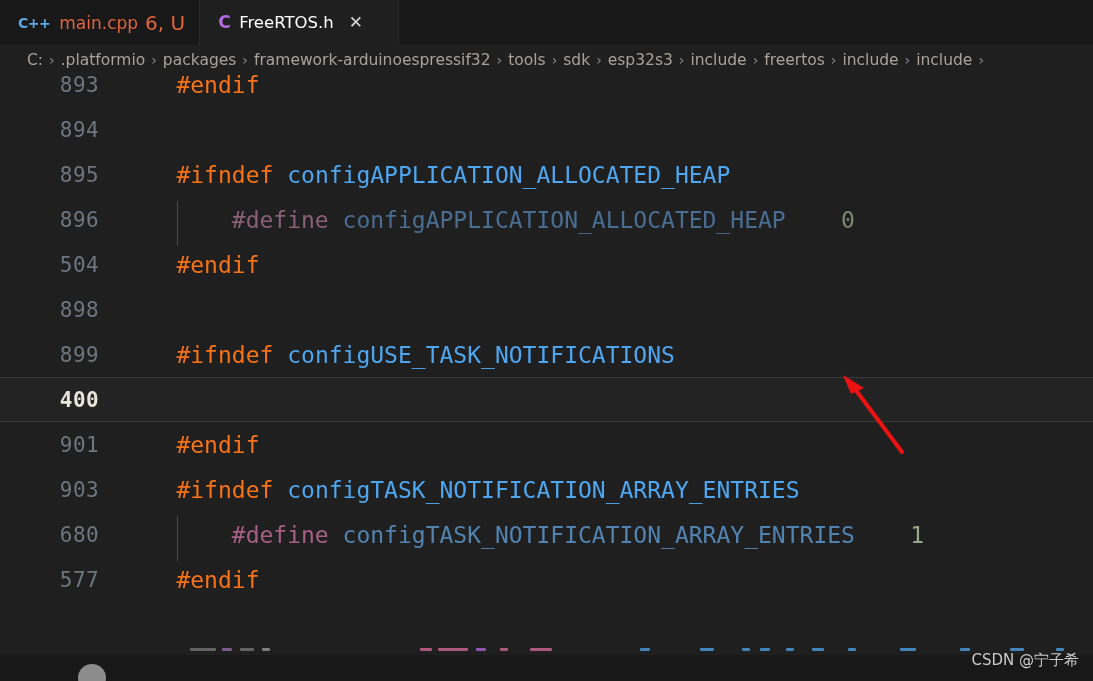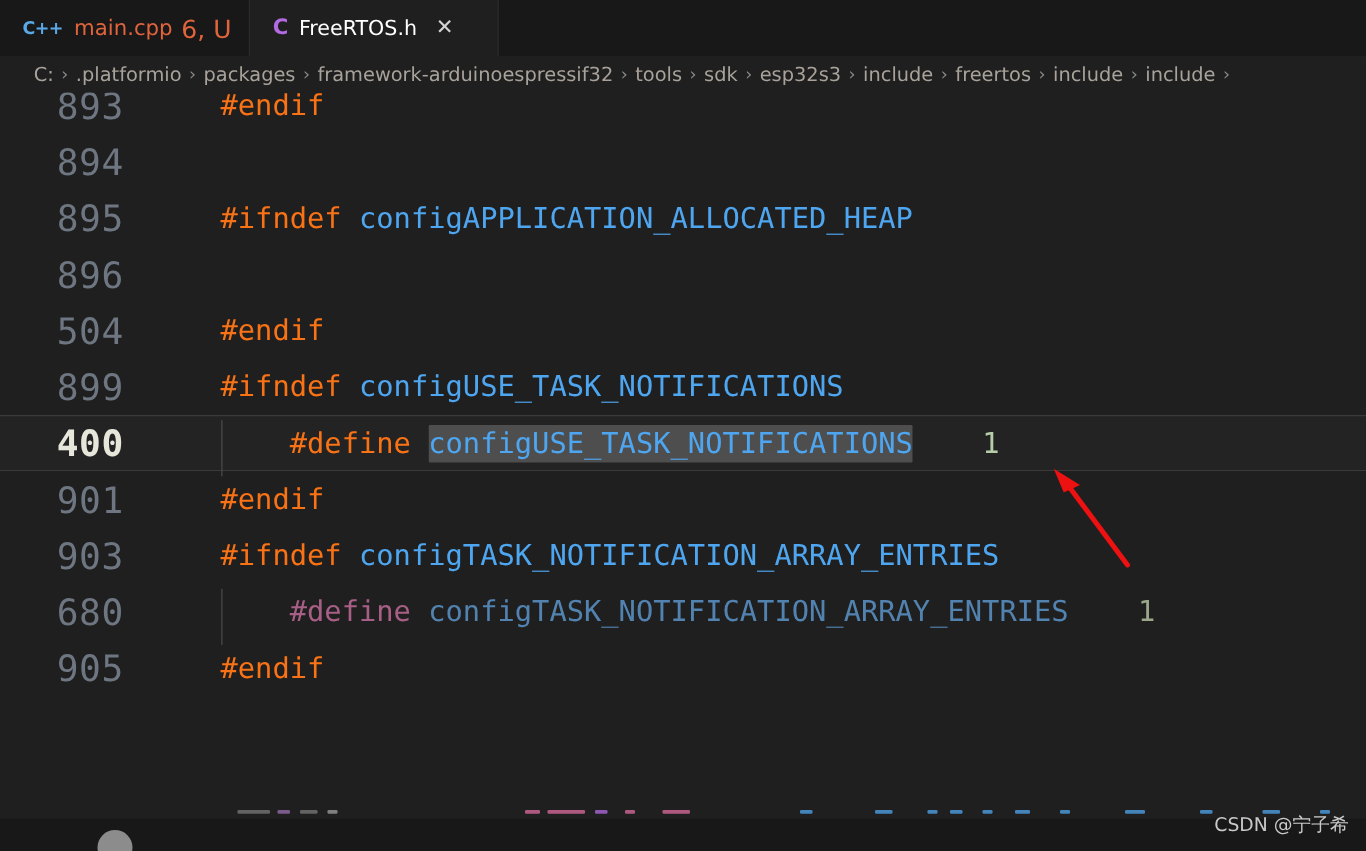--- a/index.html
+++ b/index.html
@@ -139,21 +139,21 @@
   .line.current {
     background: #232323;
     box-shadow: inset 0 1px 0 #3a3a3a, inset 0 -1px 0 #3a3a3a;
   }
   .ln {
     width: 121px;
     text-align: right;
     padding-right: 22px;
     box-sizing: border-box;
     color: #6e7681;
-    font-size: 29px;
+    font-size: 21px;
     flex: none;
     letter-spacing: 0.4px;
   }
   .line.current .ln {
     color: #e6e6da;
     font-weight: bold;
   }
   .code {
     position: relative;
     flex: 1;
@@ -283,28 +283,29 @@
       <span class="crumb-sep">›</span>
       <span class="crumb">include</span>
       <span class="crumb-sep">›</span>
     </div>
 
   <div class="editor">
     <div class="code-scroll" id="code-scroll">
         <div class="line"><div class="ln">893</div><div class="code"><span>    </span><span class="t-pp">#endif</span></div></div>
         <div class="line"><div class="ln">894</div><div class="code"></div></div>
         <div class="line"><div class="ln">895</div><div class="code"><span>    </span><span class="t-pp">#ifndef</span><span> </span><span class="t-id">configAPPLICATION_ALLOCATED_HEAP</span></div></div>
-        <div class="line"><div class="ln">896</div></div>
+        <div class="line"><div class="ln">896</div><div class="code dim"><span class="indent-guide" style="left: 56px;"></span><span>        </span><span class="t-pp">#define</span><span> </span><span class="t-id">configAPPLICATION_ALLOCATED_HEAP</span><span>    </span><span class="t-num">0</span></div></div>
         <div class="line"><div class="ln">504</div><div class="code"><span>    </span><span class="t-pp">#endif</span></div></div>
+        <div class="line"><div class="ln">898</div><div class="code"></div></div>
         <div class="line"><div class="ln">899</div><div class="code"><span>    </span><span class="t-pp">#ifndef</span><span> </span><span class="t-id">configUSE_TASK_NOTIFICATIONS</span></div></div>
-        <div class="line current"><div class="ln">400</div><div class="code"><span class="indent-guide" style="left: 56px;"></span><span>        </span><span class="t-pp">#define</span><span> </span><span class="t-id sel">configUSE_TASK_NOTIFICATIONS</span><span>    </span><span class="t-num">1</span></div></div>
+        <div class="line current"><div class="ln">400</div></div>
         <div class="line"><div class="ln">901</div><div class="code"><span>    </span><span class="t-pp">#endif</span></div></div>
         <div class="line"><div class="ln">903</div><div class="code"><span>    </span><span class="t-pp">#ifndef</span><span> </span><span class="t-id">configTASK_NOTIFICATION_ARRAY_ENTRIES</span></div></div>
         <div class="line"><div class="ln">680</div><div class="code dim2"><span class="indent-guide" style="left: 56px;"></span><span>        </span><span class="t-pp">#define</span><span> </span><span class="t-id">configTASK_NOTIFICATION_ARRAY_ENTRIES</span><span>    </span><span class="t-num">1</span></div></div>
-        <div class="line"><div class="ln">905</div><div class="code"><span>    </span><span class="t-pp">#endif</span></div></div>
+        <div class="line"><div class="ln">577</div><div class="code"><span>    </span><span class="t-pp">#endif</span></div></div>
         <div class="line"><div class="code"></div></div>
       </div>
   </div>
 
   <svg class="arrow-svg" viewBox="0 0 120 110">
     <line x1="82" y1="97" x2="32" y2="30" stroke="#ee1111" stroke-width="4" stroke-linecap="round"></line>
     <polygon points="23,20 44,33 31,39" fill="#ee1111"></polygon>
   </svg>
 
   <div class="minimap-strip" id="minimap-strip">

